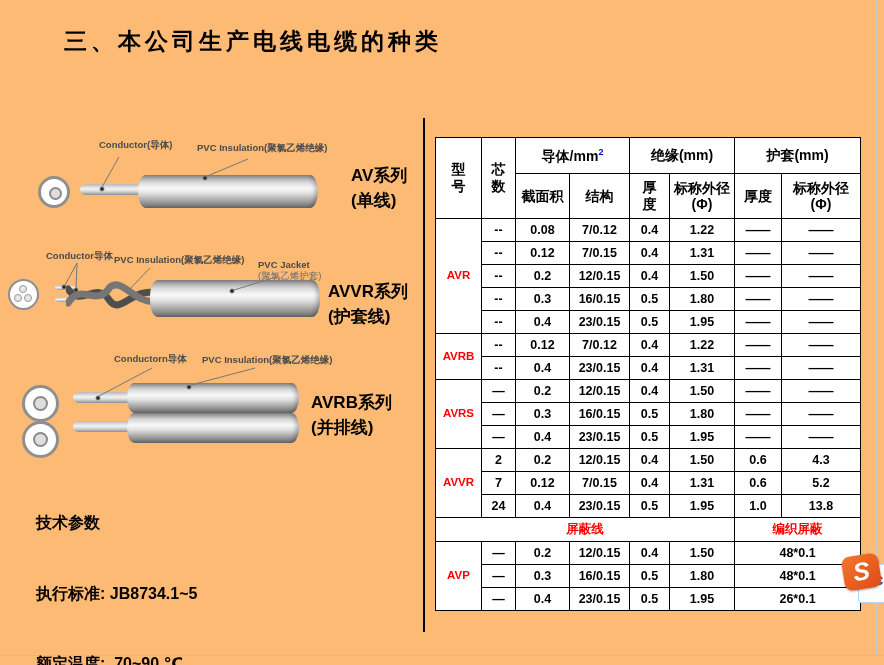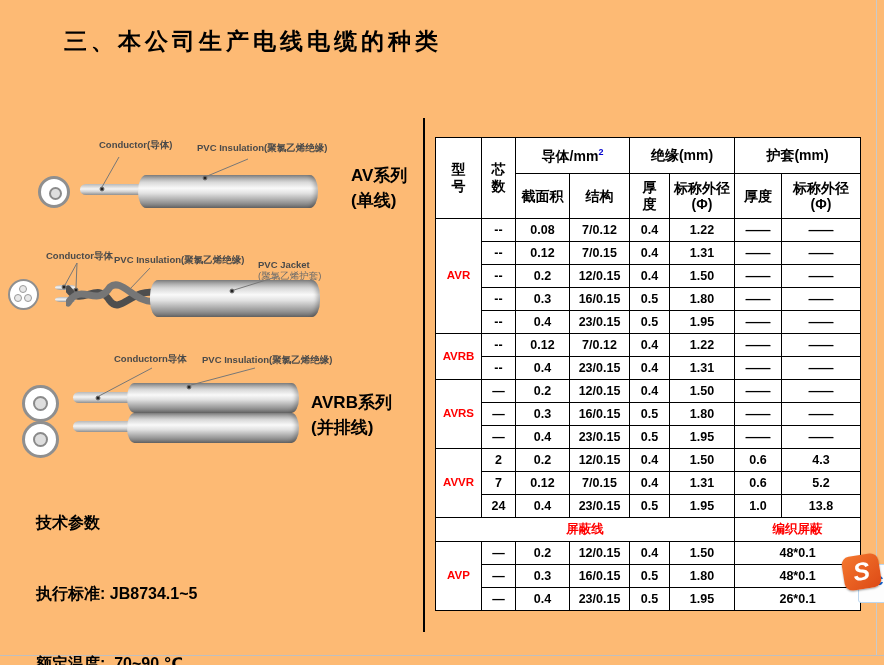--- a/index.html
+++ b/index.html
@@ -83,20 +83,24 @@
     <div class="minicore" style="left:4px;top:13px;"></div>
     <div class="minicore" style="left:14px;top:13px;"></div>
   </div>
   <div class="rod" style="left:55px;top:285px;width:20px;height:5px;"></div>
   <div class="rod" style="left:55px;top:297px;width:20px;height:5px;"></div>
   <svg class="overlay-svg" style="left:66px;top:277px;width:90px;height:40px;" viewBox="0 0 90 40">
     <path d="M2,12 C16,32 30,2 44,24 C54,38 68,10 90,16" fill="none" stroke="#4e4e4e" stroke-width="7" stroke-linecap="round"></path>
     <path d="M2,26 C16,4 30,32 44,10 C56,0 70,28 90,24" fill="none" stroke="#767676" stroke-width="7" stroke-linecap="round"></path>
   </svg>
   <div class="cyl" style="left:150px;top:280px;width:170px;height:37px;"></div>
+  <div class="series" style="left:328px;top:279px;">
+    <div>AVVR系列</div>
+    <div>(护套线)</div>
+  </div>
 
   <div class="dlabel" style="left:114px;top:353px;">Conductorn导体</div>
   <div class="dlabel" style="left:202px;top:354px;">PVC Insulation(聚氯乙烯绝缘)</div>
   <div class="ring" style="left:22px;top:385px;width:37px;height:37px;">
     <div class="core" style="left:8px;top:8px;width:15px;height:15px;"></div>
   </div>
   <div class="ring" style="left:22px;top:421px;width:37px;height:37px;">
     <div class="core" style="left:8px;top:8px;width:15px;height:15px;"></div>
   </div>
   <div class="rod" style="left:73px;top:392px;width:58px;height:11px;"></div>

